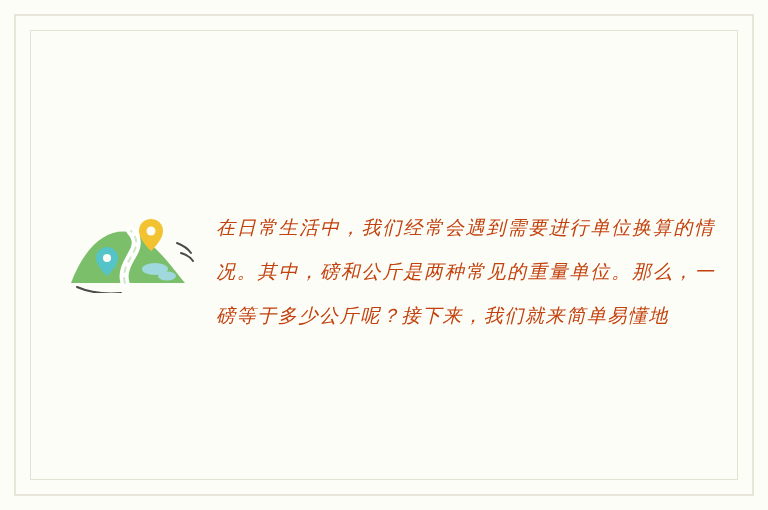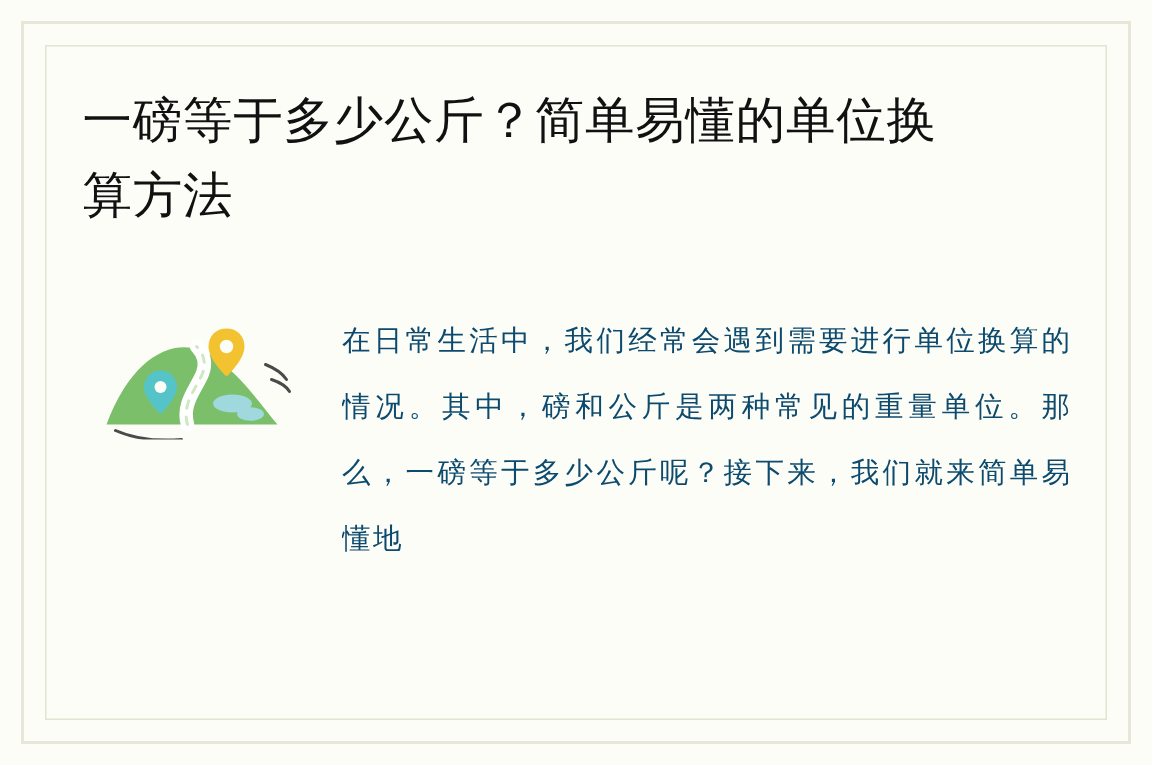--- a/index.html
+++ b/index.html
@@ -70,41 +70,41 @@
   }
   .thumb {
     width: 145px;
     height: 80px;
     flex: 0 0 145px;
     position: relative;
     margin-top: 8px;
   }
   .paragraph {
     flex: 1 1 auto;
-    margin-left: 28px;
+    margin-left: 16px;
     font-family: "DejaVu Serif", serif;
     font-size: 19px;
     line-height: 44px;
-    color: #0c4a6e;
+    color: #c2410c;
     letter-spacing: 1.6px;
     text-align: justify;
     overflow: hidden;
     max-height: 270px;
     white-space: normal;
+    font-style: italic;
   }
 </style>
 </head>
 <body>
 
 <div class="card">
   <div class="outer-frame"></div>
   <div class="inner-frame"></div>
 
   <div class="content">
-    <h1 class="title">一磅等于多少公斤？简单易懂的单位换算方法</h1>
 
     <div class="body-row">
       <div class="thumb">
         <svg width="145" height="80" viewBox="0 0 145 80" xmlns="http://www.w3.org/2000/svg">
 
           <path d="M16 70 C 34 22, 64 10, 86 24 C 106 37, 118 56, 130 70 Z" fill="#7cbf6a"></path>
 
           <path d="M70 70 C 66 56, 76 46, 80 36 C 83 28, 80 22, 76 18" stroke="#ffffff" stroke-width="9" fill="none" stroke-linecap="round"></path>
           <path d="M70 70 C 66 56, 76 46, 80 36 C 83 28, 80 22, 76 18" stroke="#cfe8c4" stroke-width="2" fill="none" stroke-dasharray="5 6" stroke-linecap="round"></path>
 

